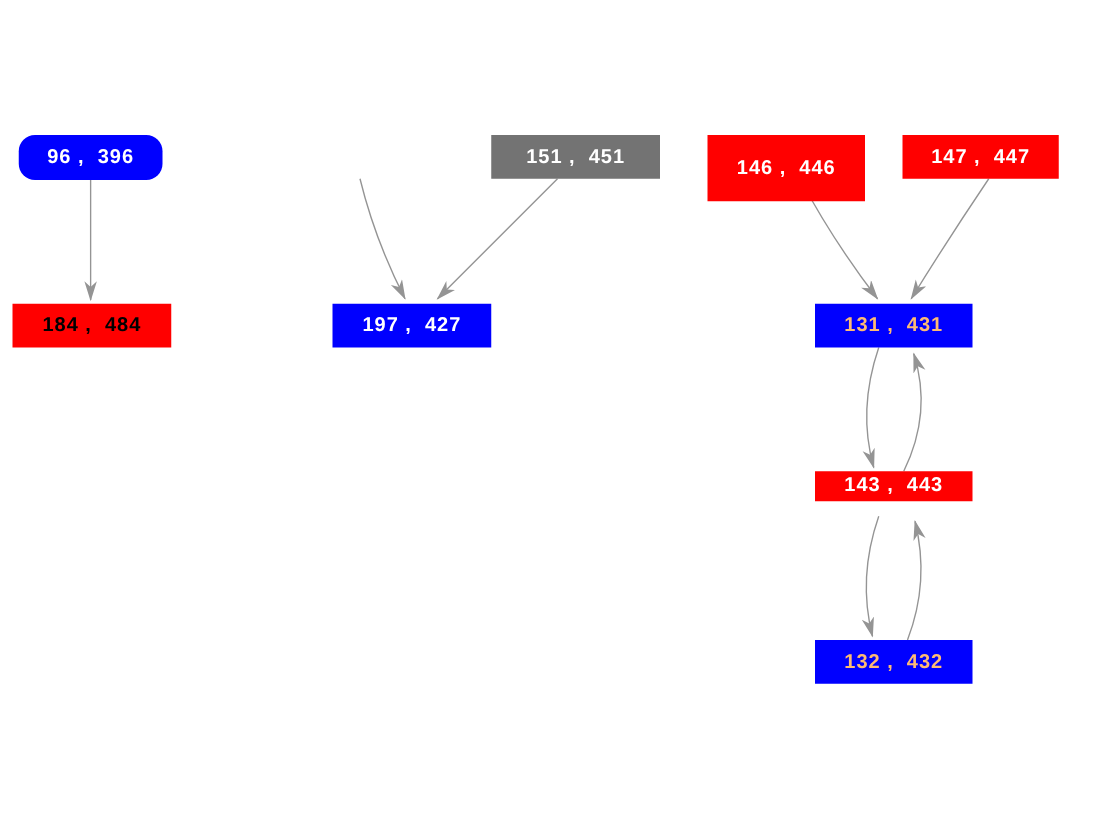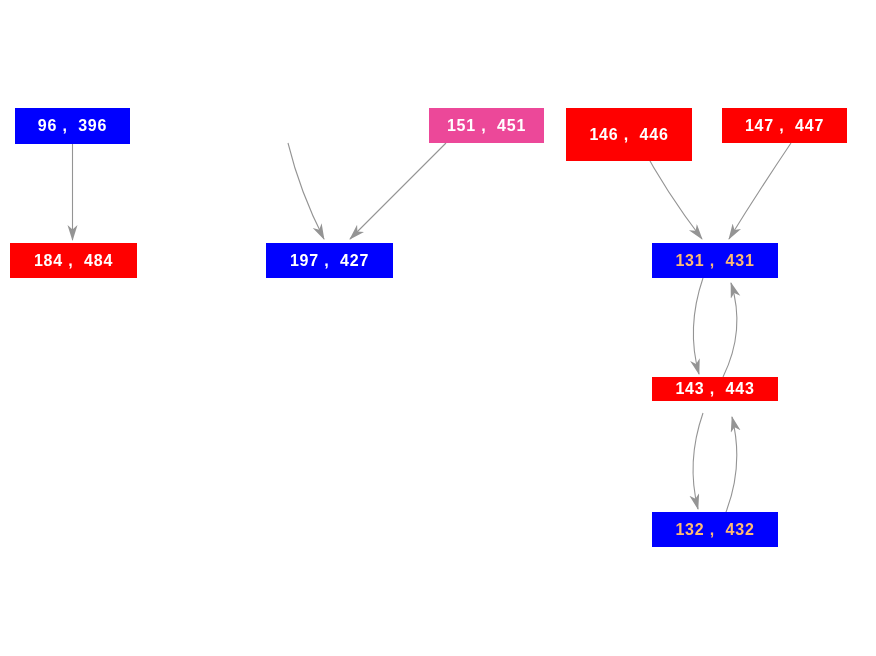--- a/index.html
+++ b/index.html
@@ -52,27 +52,27 @@
       <path d="M 288 143 Q 300 192 324 239" class="edge" stroke="#949494" marker-end="url(#arrowhead)"></path>
       <path d="M 446 143 Q 396 193 350 239" class="edge" stroke="#949494" marker-end="url(#arrowhead)"></path>
       <path d="M 640 143 Q 666 192 702 239" class="edge" stroke="#949494" marker-end="url(#arrowhead)"></path>
       <path d="M 791 143 Q 758 192 729 239" class="edge" stroke="#949494" marker-end="url(#arrowhead)"></path>
       <path d="M 703 278 Q 686 328 699 374" class="edge" stroke="#949494" marker-end="url(#arrowhead)"></path>
       <path d="M 723 377 Q 746 330 731 283" class="edge" stroke="#949494" marker-end="url(#arrowhead)"></path>
       <path d="M 703 413 Q 686 462 698 509" class="edge" stroke="#949494" marker-end="url(#arrowhead)"></path>
       <path d="M 726 512 Q 744 465 732 417" class="edge" stroke="#949494" marker-end="url(#arrowhead)"></path>
     </svg>
 
-<div class="node" style="left: 15px; top: 108px; width: 115px; height: 36px; background: rgb(0, 0, 255);">
+<div class="node" style="left: 15px; top: 108px; width: 115px; height: 36px; background: rgb(0, 0, 255); border-radius: 13px;">
       <span class="node-label" style="color: rgb(255, 255, 255);">96 ,  396</span>
     </div>
     <div class="node" style="left: 10px; top: 243px; width: 127px; height: 35px; background: rgb(255, 0, 0);">
-      <span class="node-label" style="color: #ffffff;">184 ,  484</span>
+      <span class="node-label" style="color: #000000;">184 ,  484</span>
     </div>
-    <div class="node" style="left: 393px; top: 108px; width: 115px; height: 35px; background: #ec4899; margin-left: 36px;">
+    <div class="node" style="left: 393px; top: 108px; width: 135px; height: 35px; background: #737373;">
       <span class="node-label" style="color: rgb(255, 255, 255);">151 ,  451</span>
     </div>
     <div class="node" style="left: 266px; top: 243px; width: 127px; height: 35px; background: rgb(0, 0, 255);">
       <span class="node-label" style="color: rgb(255, 255, 255);">197 ,  427</span>
     </div>
     <div class="node" style="left: 566px; top: 108px; width: 126px; height: 53px; background: rgb(255, 0, 0);">
       <span class="node-label" style="color: rgb(255, 255, 255);">146 ,  446</span>
     </div>
     <div class="node" style="left: 722px; top: 108px; width: 125px; height: 35px; background: rgb(255, 0, 0);">
       <span class="node-label" style="color: rgb(255, 255, 255);">147 ,  447</span>

